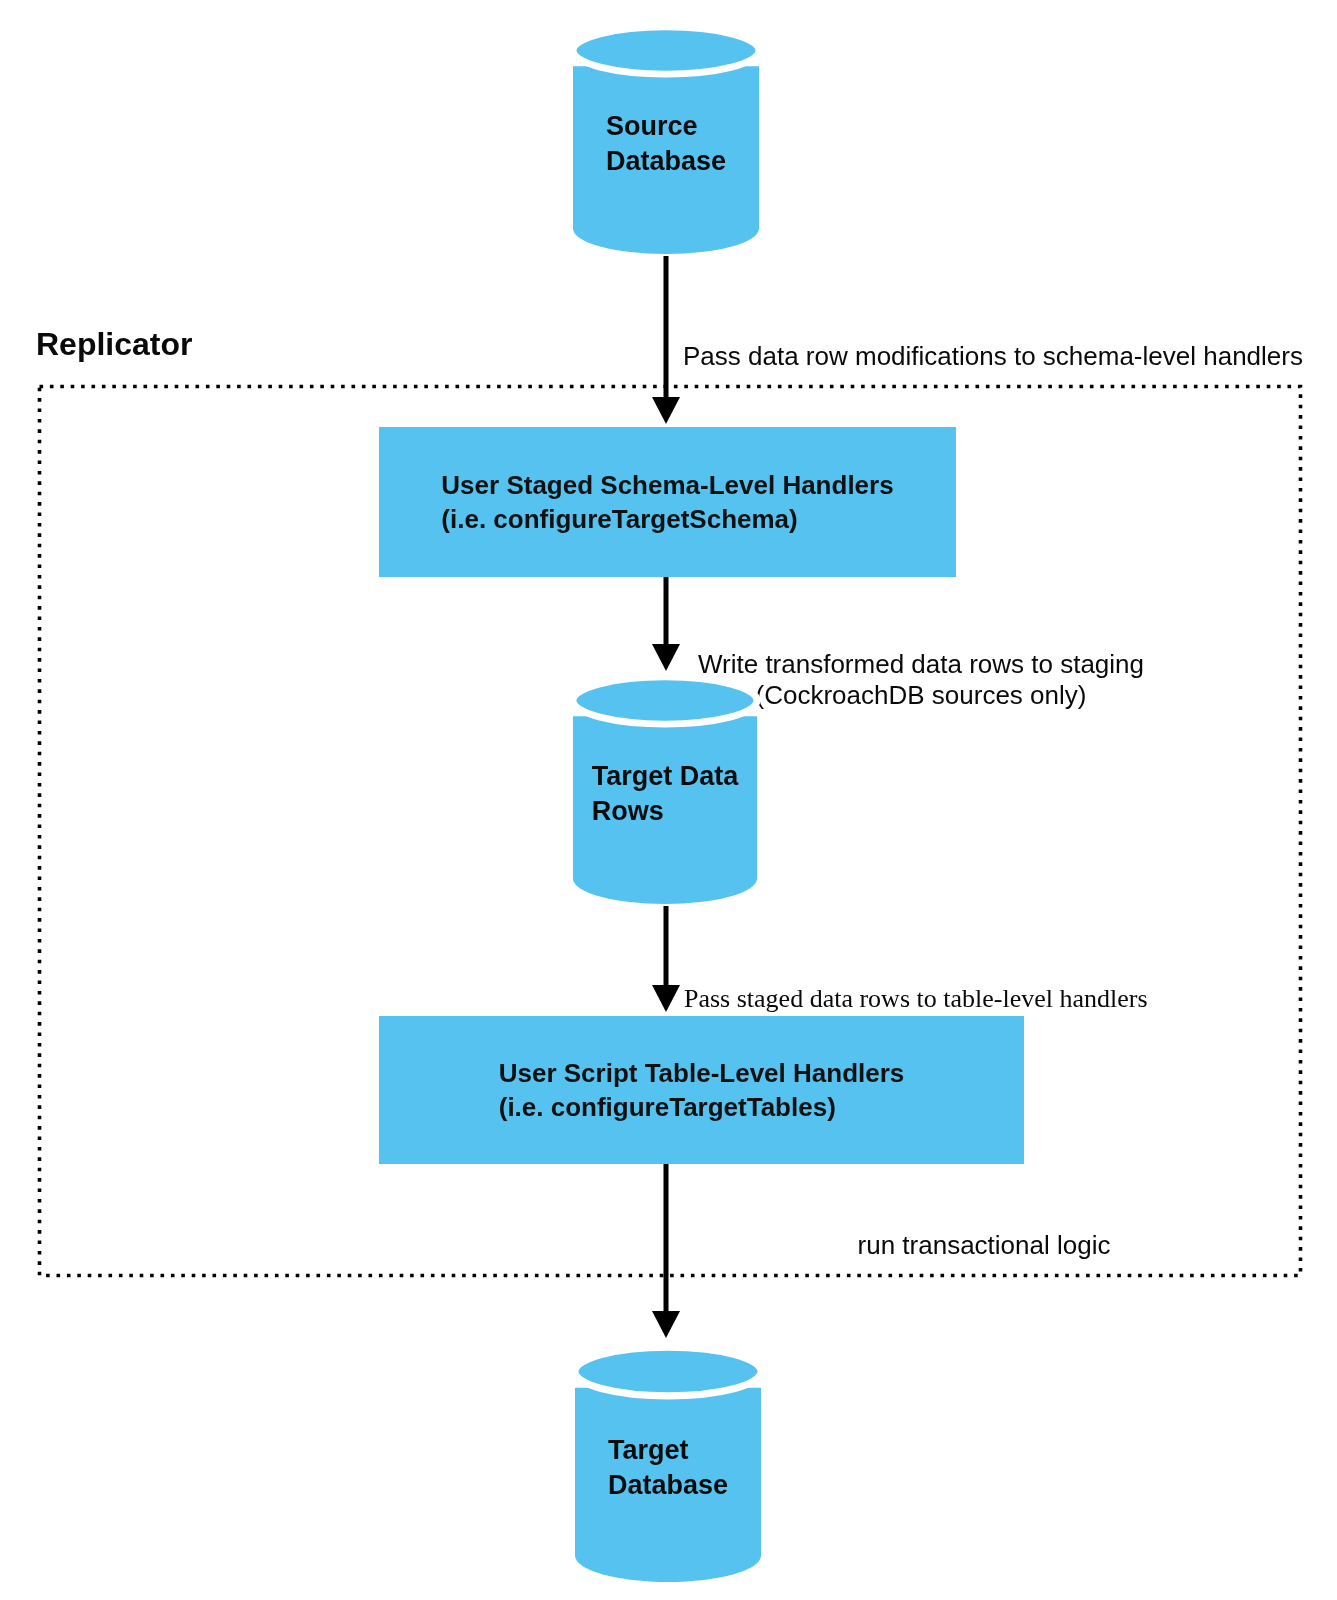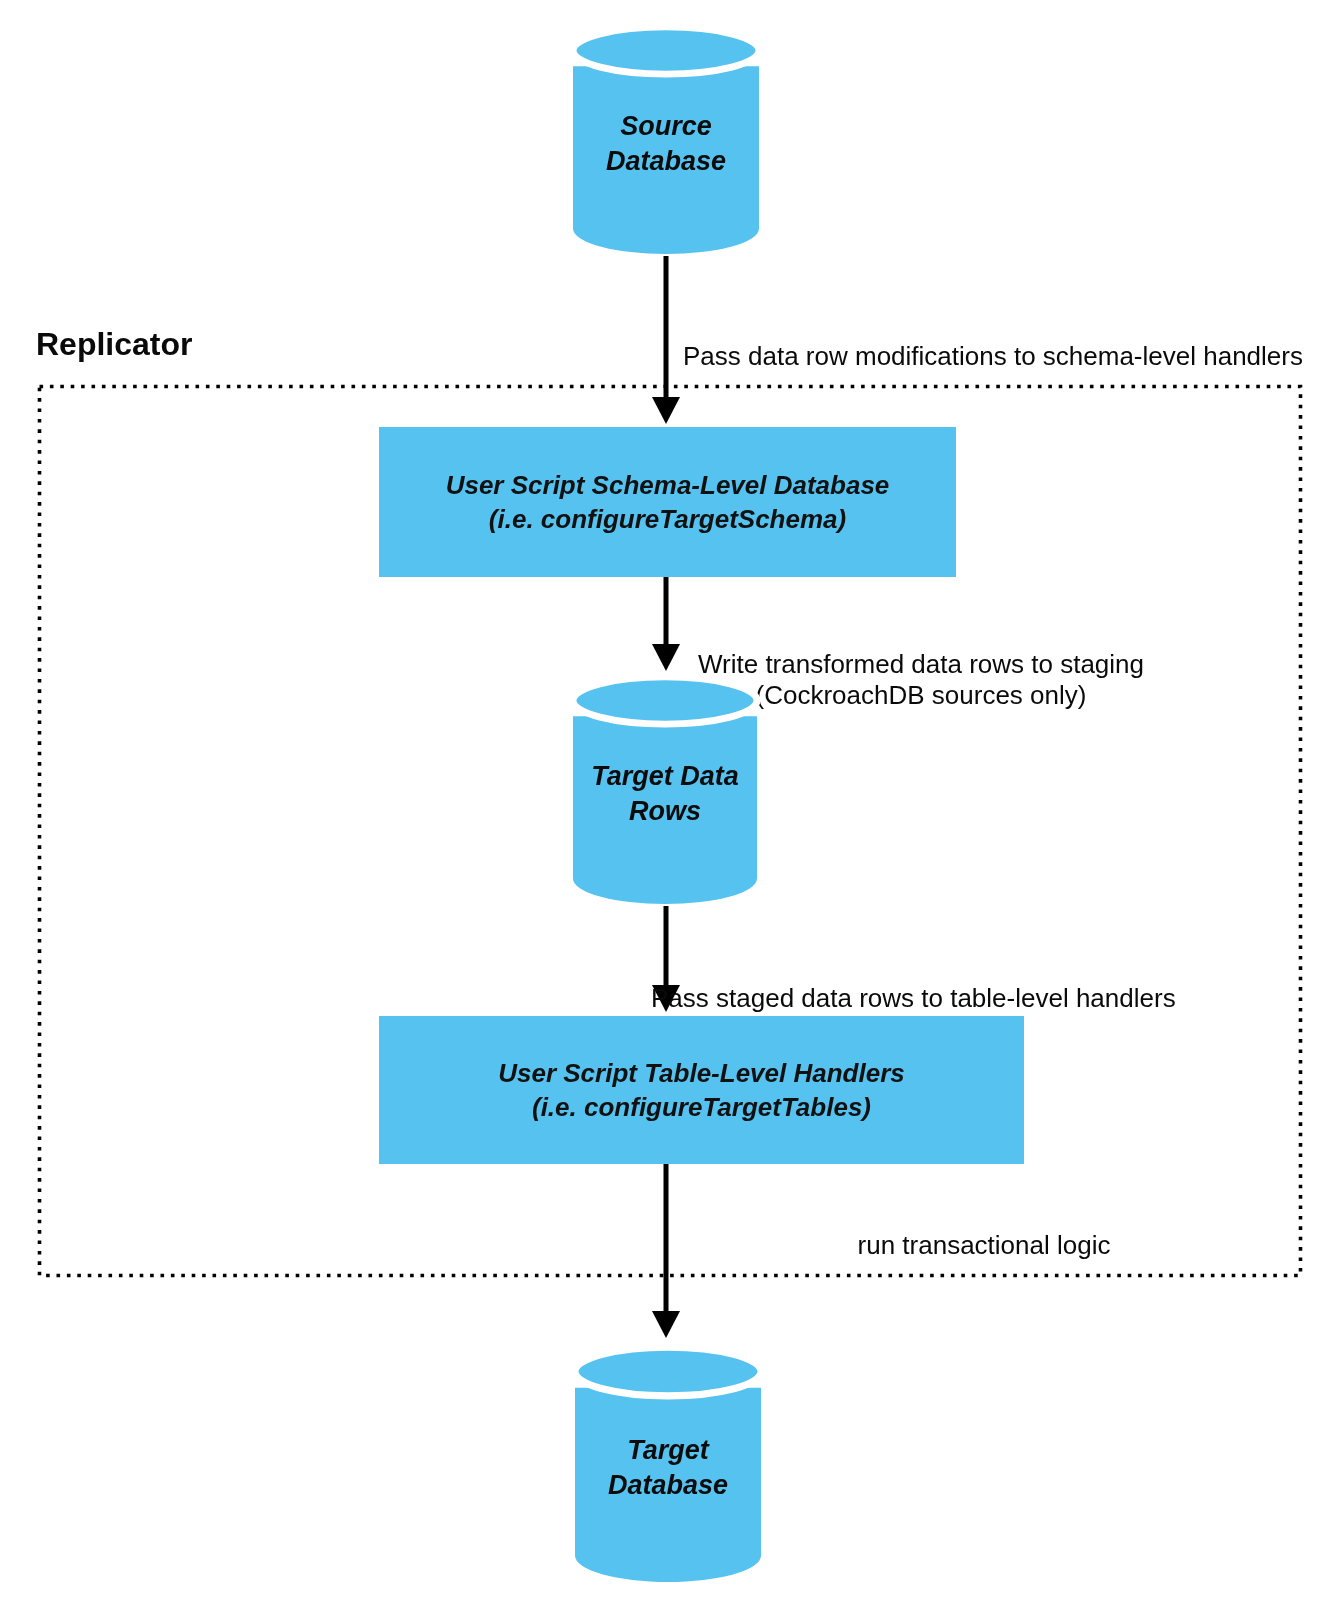--- a/index.html
+++ b/index.html
@@ -12,36 +12,36 @@
     overflow: hidden;
   }
   #canvas { position: absolute; inset: 0; width: 1337px; height: 1600px; }
 
   #connectors { position: absolute; left: 0; top: 0; width: 1337px; height: 1600px; }
 
   .node { position: absolute; display: flex; align-items: center; justify-content: center; }
   .node .cyl-svg { position: absolute; inset: 0; width: 100%; height: 100%; }
   .node-label {
     position: relative; z-index: 2;
-    text-align: center; font-weight: 700; color: #0c0c0c; font-style: italic;
+    text-align: left; font-weight: 700; color: #0c0c0c;
   }
   .cyl-label { font-size: 27px; line-height: 35px; padding-top: 12px; }
   .box-node { background: #56C2F0; }
   .box-label { font-size: 26px; line-height: 34px; color: #111; }
 
   #node-source-db { left: 570px; top: 20px;  width: 192px; height: 236px; }
   #node-staged-rows { left: 570px; top: 670px; width: 190px; height: 236px; }
   #node-target-db { left: 572px; top: 1340px; width: 192px; height: 244px; }
   #node-schema-handlers { left: 379px; top: 427px;  width: 577px; height: 150px; }
   #node-table-handlers  { left: 379px; top: 1016px; width: 645px; height: 148px; }
 
   .edge-label { position: absolute; font-size: 26px; line-height: 31px; color: #0a0a0a; margin-top: 32px; }
   #edge-label-0 { left: 683px; top: 309px; white-space: nowrap; }
   #edge-label-1 { left: 671px; top: 617px; width: 500px; text-align: center; }
-  #edge-label-2 { left: 651px; top: 951px; white-space: nowrap; }
+  #edge-label-2 { left: 684px; top: 951px; white-space: nowrap; font-family: Liberation Serif, serif; }
   #edge-label-3 { left: 671px; top: 1198px; width: 626px; text-align: center; }
 
   #replicator-label {
     position: absolute; left: 36px; top: 326px;
     font-size: 32px; font-weight: 700; color: #0a0a0a;
   }
 </style>
 </head>
 <body>
 
@@ -80,21 +80,21 @@
       <div>Database</div>
     </div>
   </div>
 
   <div class="edge-label" id="edge-label-0">
     <div>Pass data row modifications to schema-level handlers</div>
   </div>
 
   <div class="node box-node" id="node-schema-handlers">
     <div class="node-label box-label">
-      <div>User Script Schema-Level Database</div>
+      <div>User Staged Schema-Level Handlers</div>
       <div>(i.e. configureTargetSchema)</div>
     </div>
   </div>
 
   <div class="edge-label" id="edge-label-1">
     <div>Write transformed data rows to staging</div>
     <div>(CockroachDB sources only)</div>
   </div>
 
   <div class="node" id="node-staged-rows">

